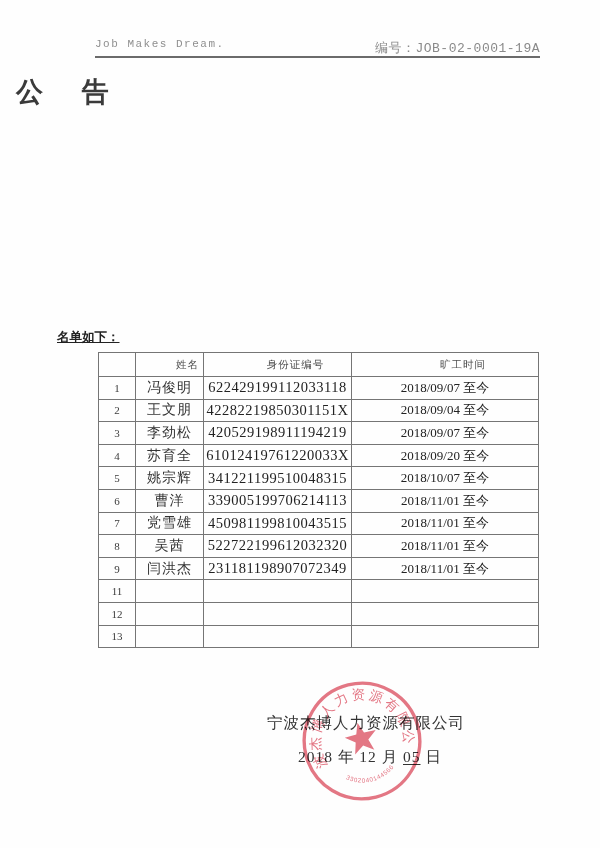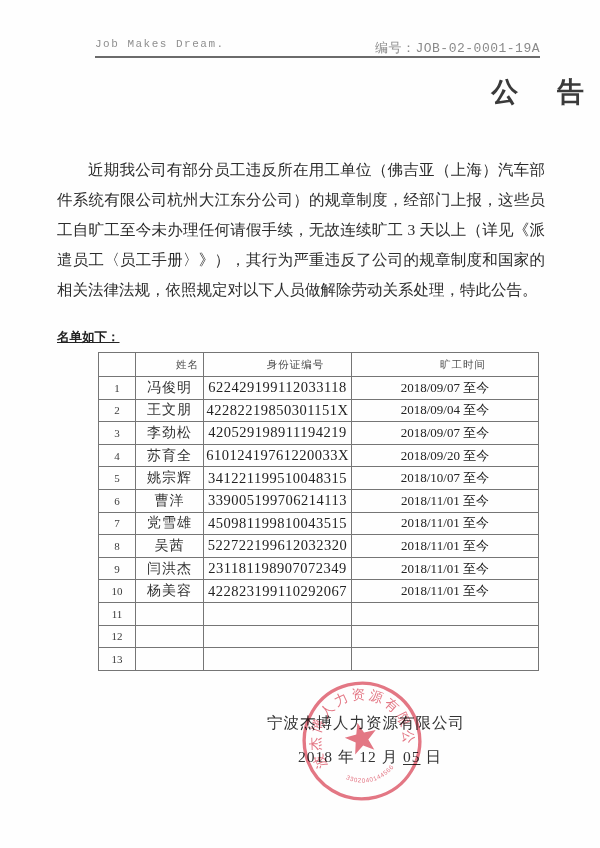--- a/index.html
+++ b/index.html
@@ -23,21 +23,21 @@
     font-family:"Liberation Mono","DejaVu Sans Mono",monospace;
     font-size:13px;letter-spacing:0.5px;color:#8a8a8a;
   }
   .hdr-rule{
     position:absolute;left:95px;top:56px;width:445px;height:0;
     border-top:2px solid #6b6b6b;
   }
   
   .doc-title{
     position:absolute;left:0;top:74px;width:600px;
-    text-align:right;
+    text-align:left;
     font-size:27px;font-weight:bold;color:#3a3a3a;
     letter-spacing:16px;text-indent:16px;
   }
   
   .body-par{
     position:absolute;left:57px;top:139px;width:488px;
     font-size:15.5px;line-height:30px;
     text-align:justify;text-indent:2em;color:#2b2b2b;
   }
   .list-label{
@@ -92,21 +92,20 @@
 <body>
 
 <div class="page">
 
   <span class="hdr-slogan">Job Makes Dream.</span>
   <span class="hdr-docnum">编号：JOB-02-0001-19A</span>
   <div class="hdr-rule"></div>
 
   <div class="doc-title">公 告</div>
 
-  <p class="body-par">近期我公司有部分员工违反所在用工单位（佛吉亚（上海）汽车部件系统有限公司杭州大江东分公司）的规章制度，经部门上报，这些员工自旷工至今未办理任何请假手续，无故连续旷工 3 天以上（详见《派遣员工〈员工手册〉》），其行为严重违反了公司的规章制度和国家的相关法律法规，依照规定对以下人员做解除劳动关系处理，特此公告。</p>
 
   <div class="list-label">名单如下：</div>
 
   <table class="roster">
     <colgroup>
       <col style="width:37px">
         <col style="width:68px">
         <col style="width:148px">
         <col style="width:187px">
     </colgroup>
@@ -167,26 +166,20 @@
           <td class="col2">522722199612032320</td>
           <td class="col3">2018/11/01 至今</td>
         </tr>
         <tr>
           <td class="col0">9</td>
           <td class="col1">闫洪杰</td>
           <td class="col2">231181198907072349</td>
           <td class="col3">2018/11/01 至今</td>
         </tr>
         <tr>
-          <td class="col0">10</td>
-          <td class="col1">杨美容</td>
-          <td class="col2">422823199110292067</td>
-          <td class="col3">2018/11/01 至今</td>
-        </tr>
-        <tr>
           <td class="col0">11</td>
           <td class="col1"></td>
           <td class="col2"></td>
           <td class="col3"></td>
         </tr>
         <tr>
           <td class="col0">12</td>
           <td class="col1"></td>
           <td class="col2"></td>
           <td class="col3"></td>

